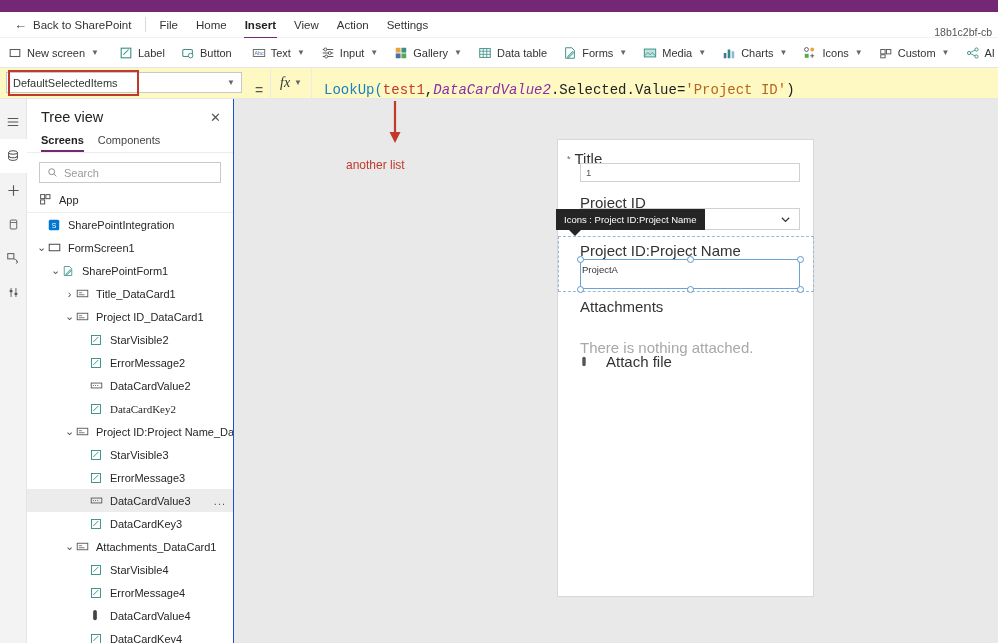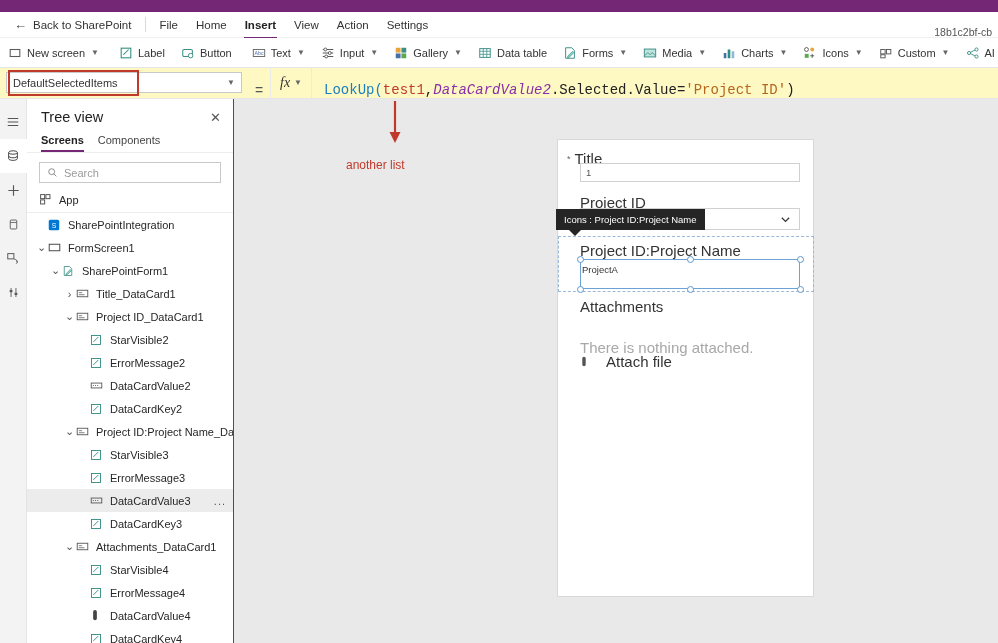--- a/index.html
+++ b/index.html
@@ -496,21 +496,21 @@
         <div class="tv-row" style="padding-left: 50px;">
           <span class="tv-caret"></span>
           <span class="tv-ico">
             <svg width="13" height="13" viewBox="0 0 16 16">
               <rect x="1.5" y="5" width="13" height="6" fill="none" stroke="#555" stroke-width="1.1"></rect>
               <path d="M3.5 8h1.2M6.2 8h1.2M8.9 8h1.2" stroke="#555" stroke-width="1.1"></path>
             </svg>
           </span>
           <span>DataCardValue2</span>
         </div>
-        <div class="tv-row" style="padding-left: 50px;">
+        <div class="tv-row" style="padding-left: 50px; font-family: Liberation Serif, serif;">
           <span class="tv-caret"></span>
           <span class="tv-ico">
             <svg width="12" height="12" viewBox="0 0 16 16">
               <rect x="2" y="2" width="12" height="12" fill="none" stroke="#2e8b7f" stroke-width="1.2"></rect>
               <path d="M4.5 10.5L11 4" stroke="#2e8b7f" stroke-width="1.2"></path>
             </svg>
           </span>
           <span>DataCardKey2</span>
         </div>
         <div class="tv-row" style="padding-left: 36px;">

